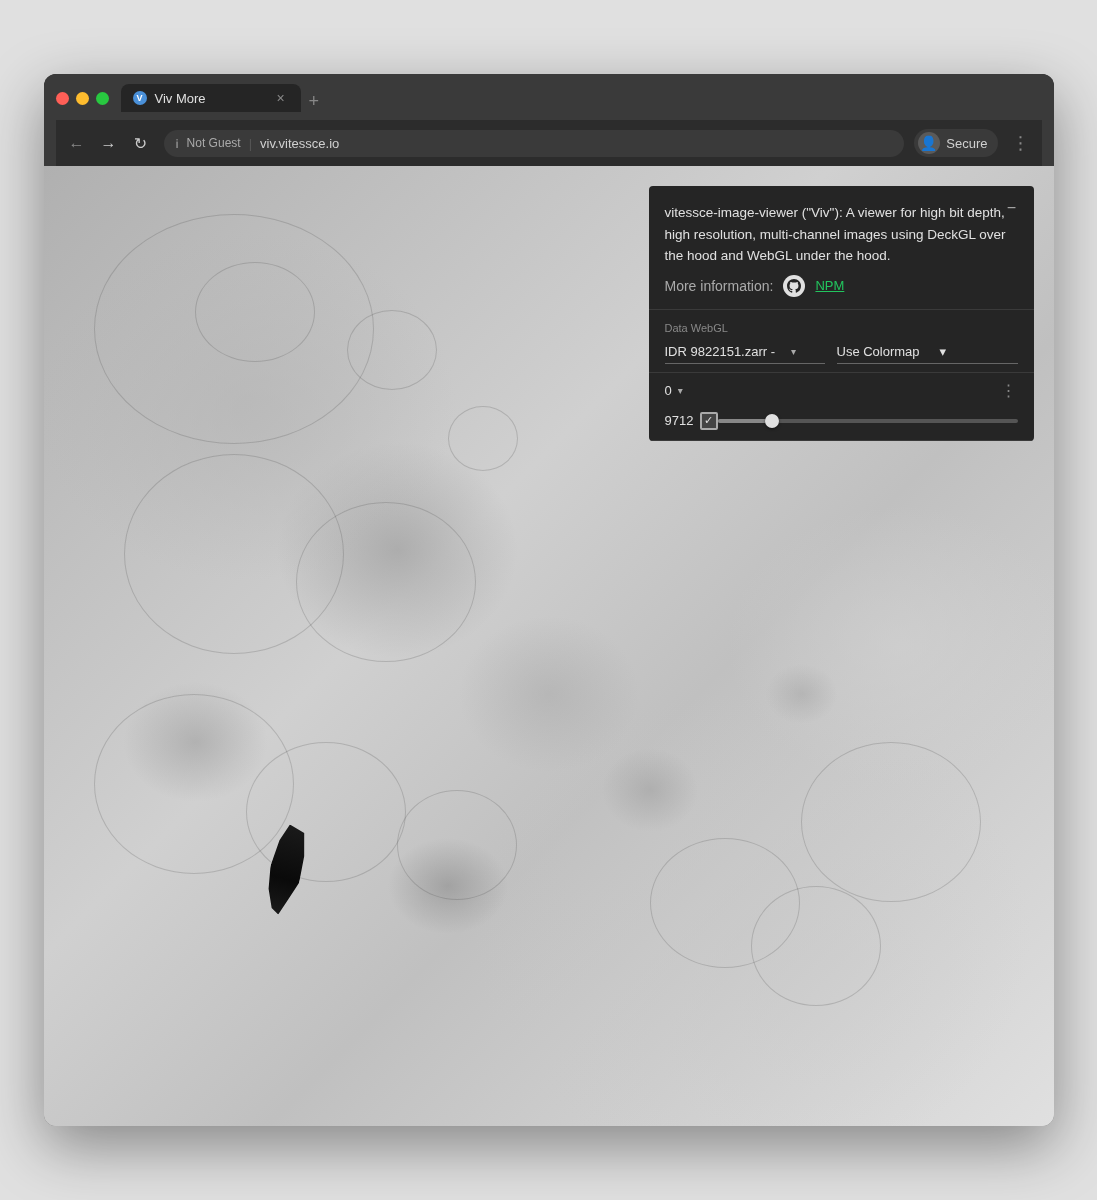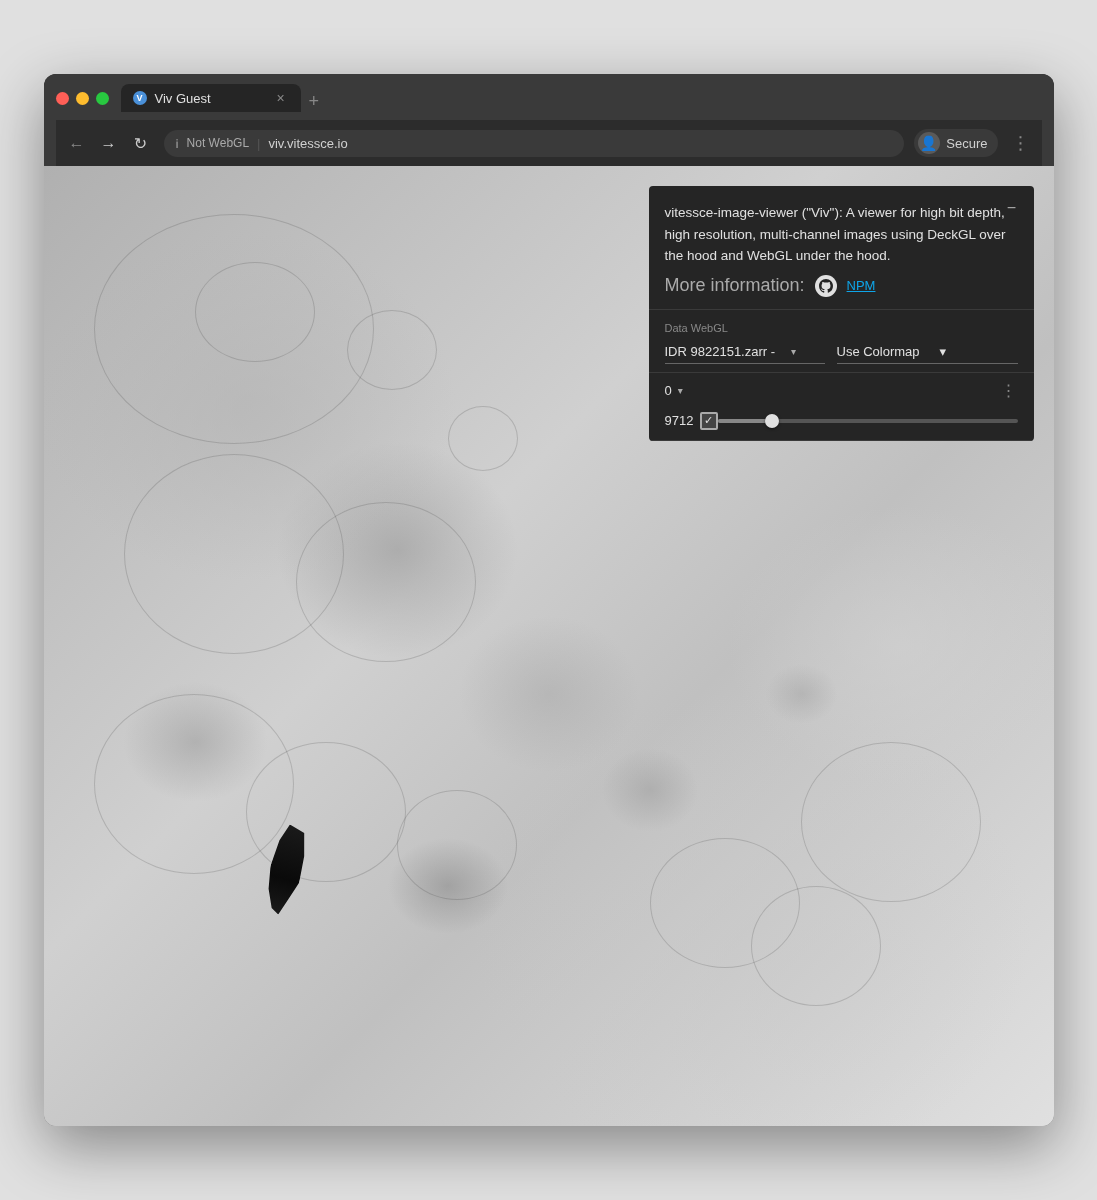--- a/index.html
+++ b/index.html
@@ -256,38 +256,38 @@
 
     .more-info-row {
       display: flex;
       align-items: center;
       gap: 10px;
       margin-top: 8px;
     }
 
     .more-info-label {
       color: #aaa;
-      font-size: 18px;
+      font-size: 14px;
     }
 
     .github-icon {
       width: 22px;
       height: 22px;
       border-radius: 50%;
       background: #e0e0e0;
       display: flex;
       align-items: center;
       justify-content: center;
       font-size: 13px;
       color: #252525;
       cursor: pointer;
     }
 
     .npm-link {
-      color: #0ea5e9;
+      color: #22c55e;
       font-size: 13px;
       cursor: pointer;
       text-decoration: underline;
     }
 
     .panel-divider {
       height: 1px;
       background: #3a3a3a;
       margin: 0 0;
     }
@@ -479,36 +479,36 @@
   <div class="browser-chrome">
     <div class="titlebar">
       <div class="traffic-lights">
         <div class="traffic-light tl-close"></div>
         <div class="traffic-light tl-minimize"></div>
         <div class="traffic-light tl-maximize"></div>
       </div>
       <div class="tab-bar">
         <div class="tab-active">
           <div class="tab-favicon">V</div>
-          <span>Viv Guest</span>
+          <span>Viv More</span>
           <div class="tab-close">×</div>
         </div>
         <div class="tab-new">+</div>
       </div>
     </div>
 
     <div class="address-bar-row">
       <div class="nav-buttons">
         <div class="nav-btn">←</div>
         <div class="nav-btn active">→</div>
         <div class="nav-btn active">↻</div>
       </div>
       <div class="address-bar">
         <span class="security-icon">ℹ</span>
-        <span class="not-secure">Not WebGL</span>
+        <span class="not-secure">Not Guest</span>
         <span class="separator">|</span>
         <span>viv.vitessce.io</span>
       </div>
       <div class="profile-btn">
         <div class="profile-icon">👤</div>
         <span>Secure</span>
       </div>
       <div class="menu-btn">⋮</div>
     </div>
   </div>

